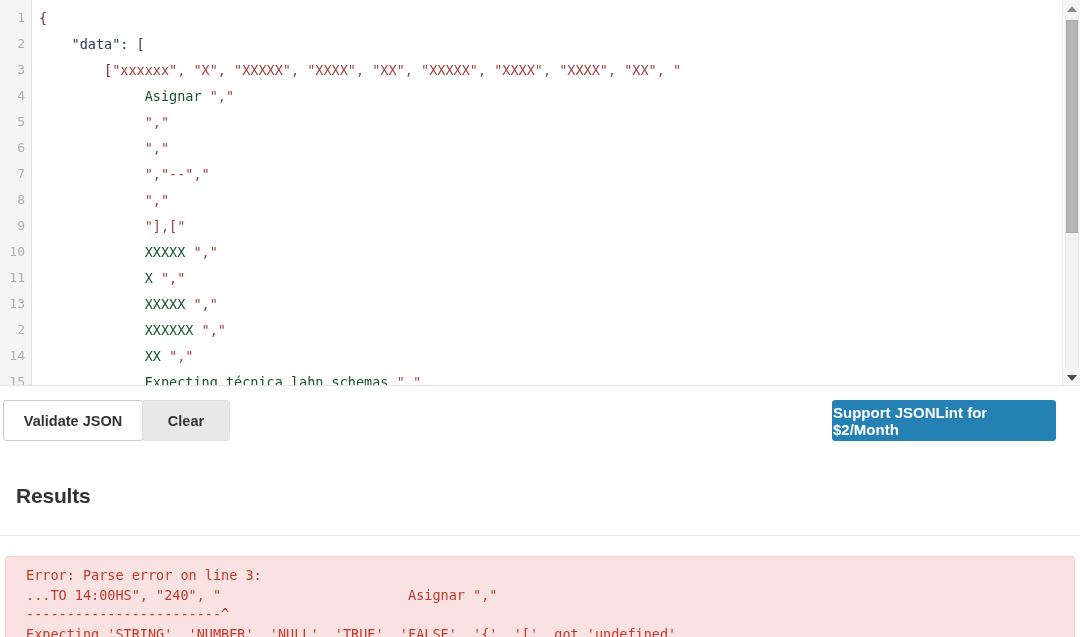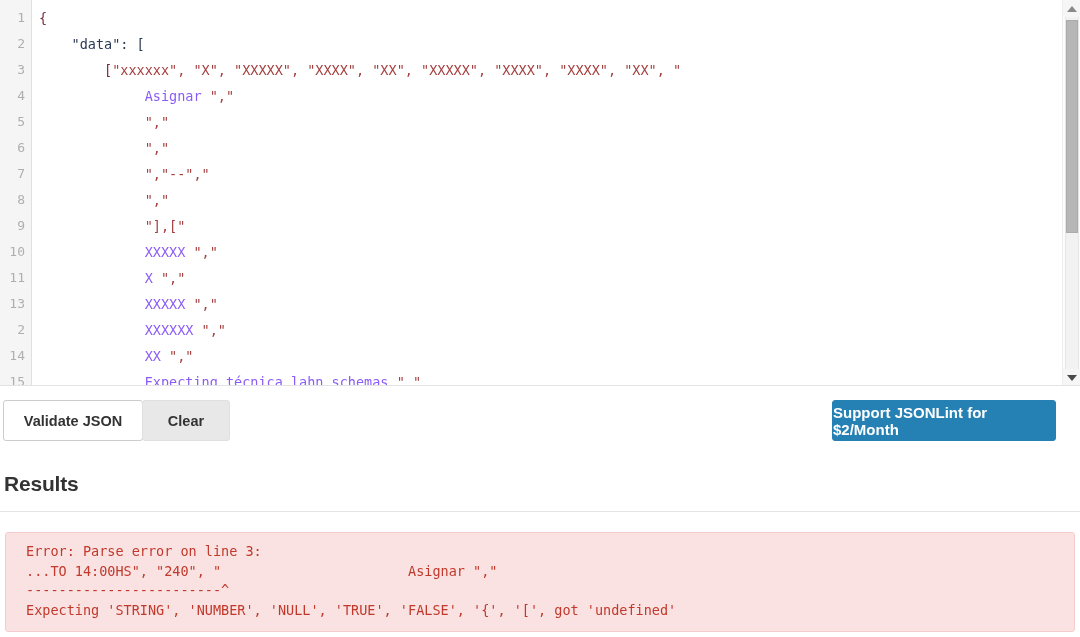--- a/index.html
+++ b/index.html
@@ -58,21 +58,21 @@
     height: 26px;
     line-height: 26px;
     font-family: "DejaVu Sans Mono", monospace;
     font-size: 13.5px;
     color: #333333;
     white-space: pre;
   }
   .tok-key   { color: #2b3a55; }
   .tok-str   { color: #a53f3f; }
   .tok-punct { color: #7a2d3d; }
-  .tok-plain { color: #8b5cf6; }
+  .tok-plain { color: #14532d; }
 
   
   .vscroll {
     position: absolute;
     right: 0; top: 0;
     width: 18px;
     height: 386px;
     background: #fcfcfc;
     border-left: 1px solid #eeeeee;
   }
@@ -147,21 +147,21 @@
     width: 224px;
     background: #2580b4;
     border: 1px solid #2580b4;
     color: #ffffff;
     font-size: 15px;
   }
 
   
   .results-head {
     padding: 0 0 0 0;
-    margin: 4px;
+    margin: 16px;
     height: 46px;
     line-height: 46px;
     font-size: 21px;
     font-weight: bold;
     color: #333333;
     letter-spacing: -0.2px;
   }
   .sep {
     width: 1080px;
     height: 1px;

